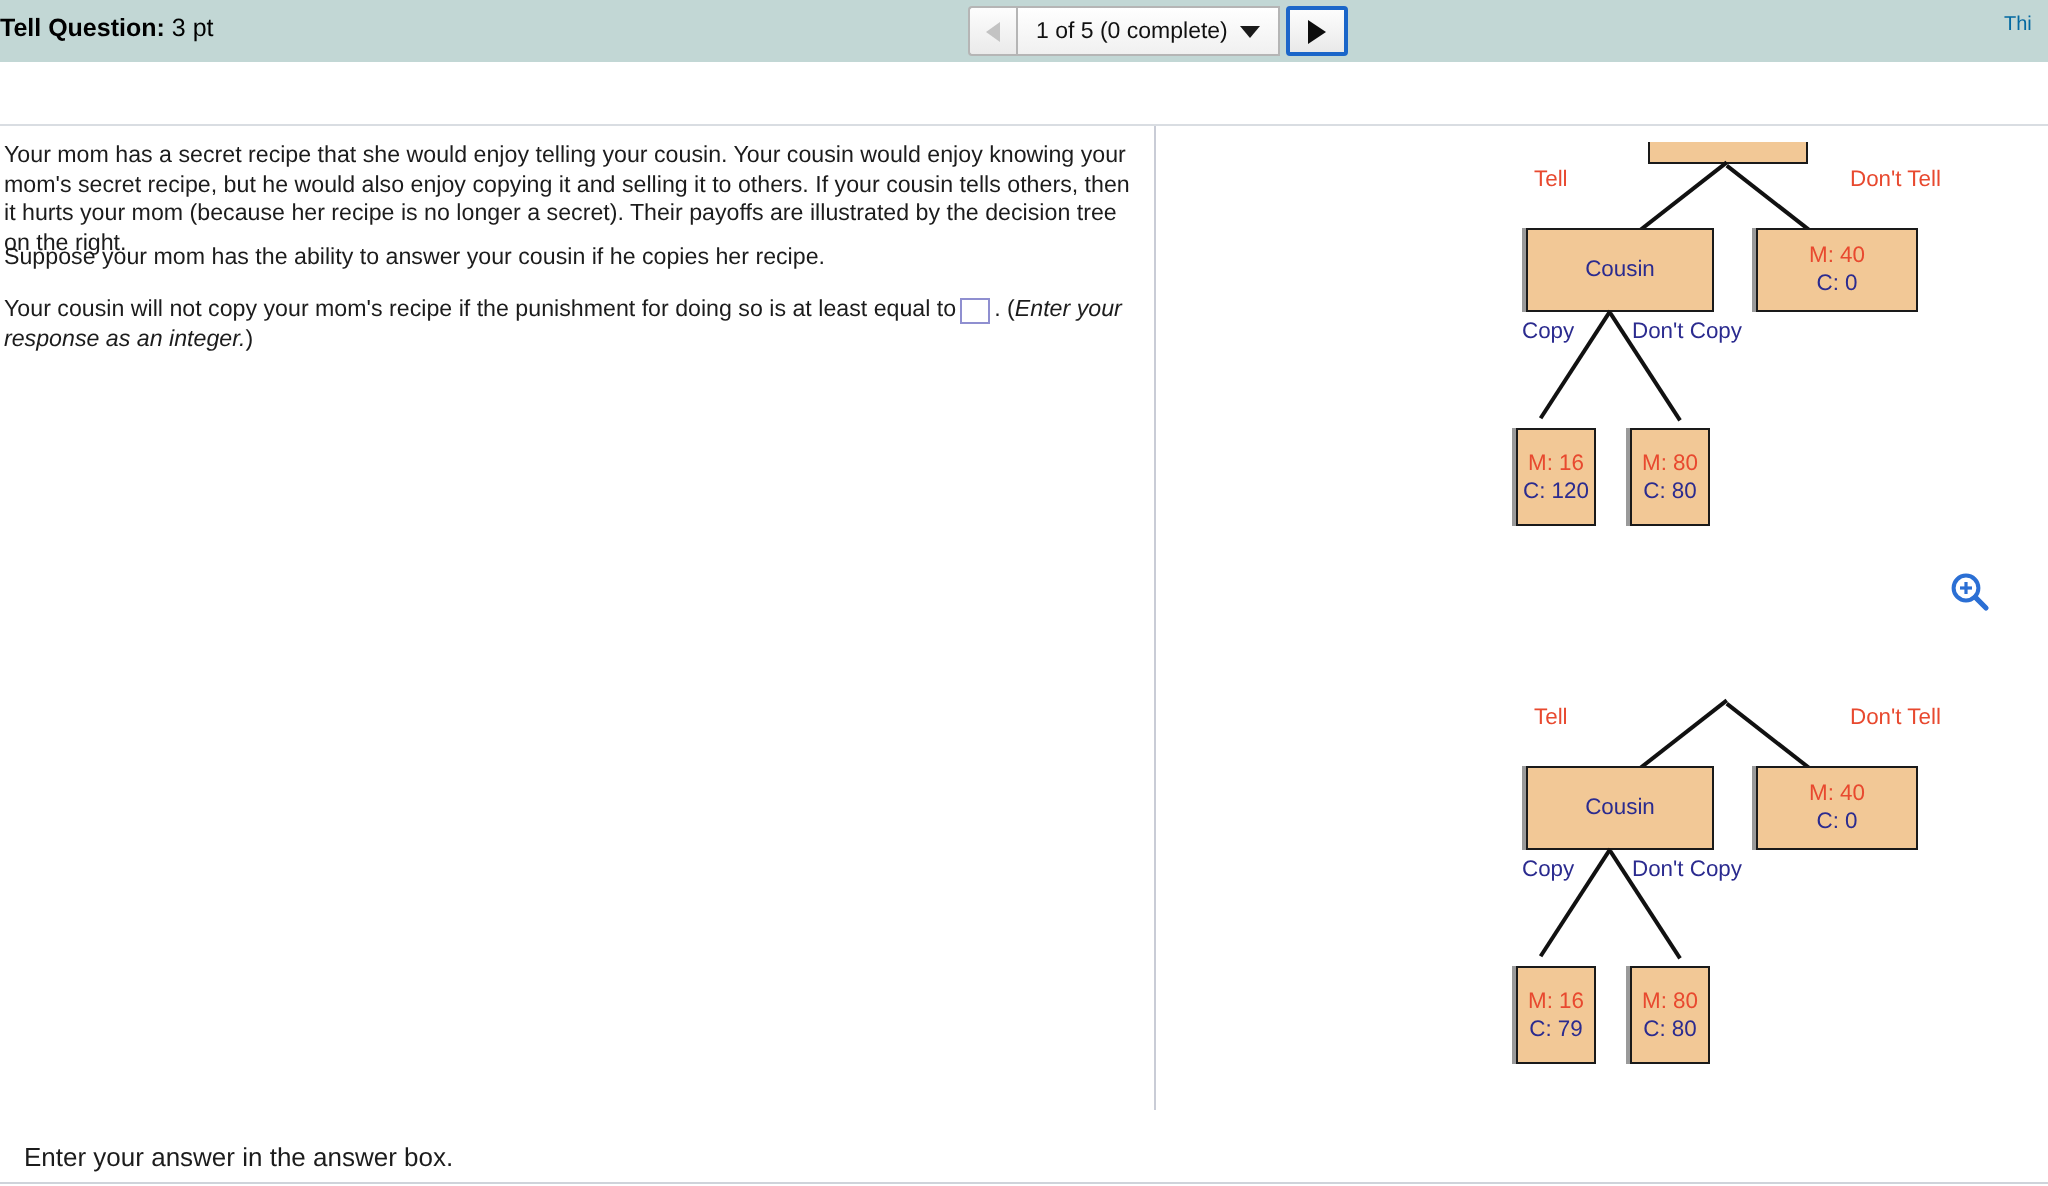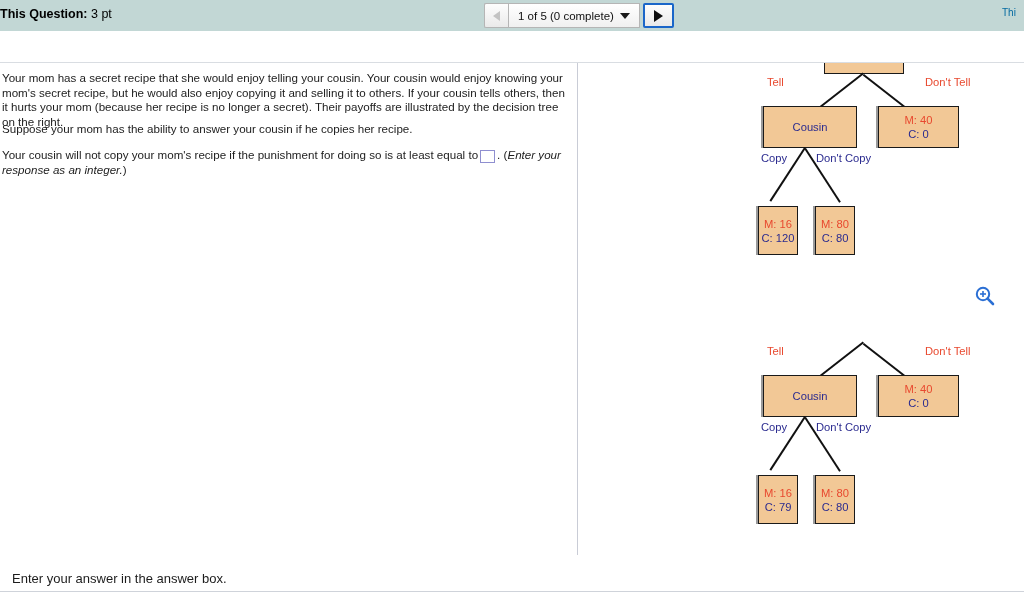--- a/index.html
+++ b/index.html
@@ -154,21 +154,21 @@
     border: 1px solid #8f8fd0;
     background: #ffffff;
     vertical-align: -2px;
     margin: 0 2px;
     box-sizing: border-box;
   }
 
   
   #diagram-pane {
     position: absolute;
-    left: 578px; top: 0px;
+    left: 578px; top: 8px;
     width: 446px; height: 492px;
     overflow: hidden;
   }
   .tree {
     position: absolute;
     left: 0; width: 446px;
   }
   .node {
     position: absolute;
     background: #f2c896;
@@ -221,21 +221,21 @@
     left: 12px; top: 571px;
     font-size: 13px;
     color: #1c1c1c;
   }
 </style>
 </head>
 <body>
 
 <div id="header-bar">
   <div id="header-left">
-    <span class="bold-label">This Question:</span>
+    <span class="bold-label">Tell Question:</span>
     <span class="pt-value">3 pt</span>
   </div>
 
   <div id="pager">
     <div class="pager-arrow prev">
       <span class="tri"></span>
     </div>
     <div id="pager-center">
       <span>1 of 5 (0 complete)</span>
       <span class="caret"></span>

